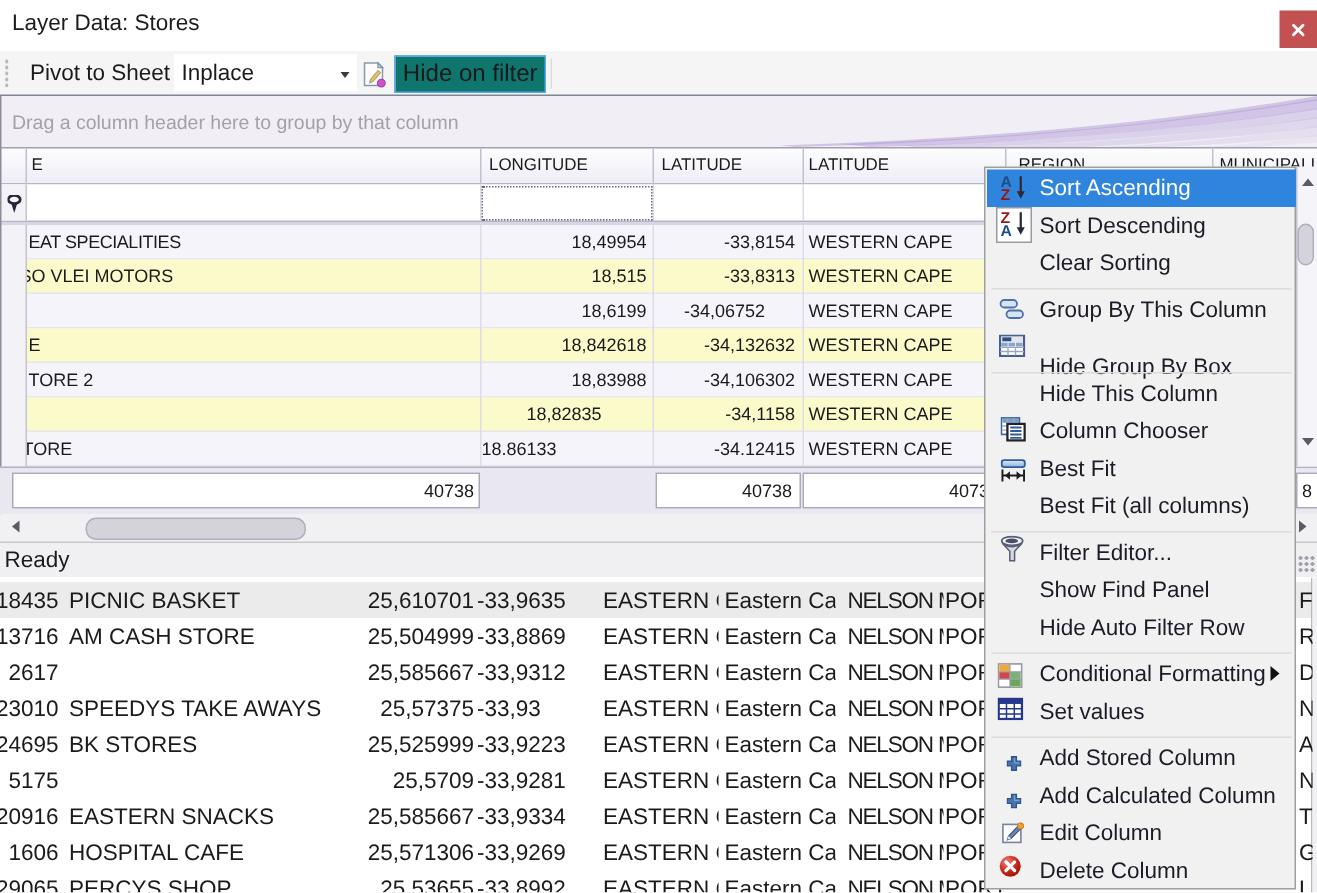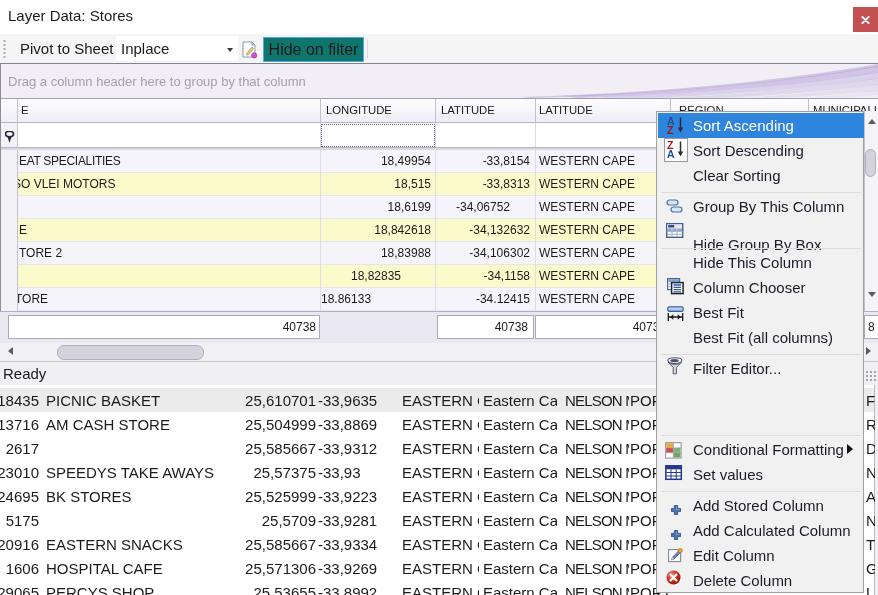--- a/index.html
+++ b/index.html
@@ -272,20 +272,22 @@
   <div class="sep" style="top:78px;"></div>
   <div class="mi" style="top:82px;">Group By This Column</div>
   <div class="mi" style="top:107px;margin-top:13px;">Hide Group By Box</div>
   <div class="sep" style="top:134px;"></div>
   <div class="mi" style="top:138px;">Hide This Column</div>
   <div class="mi" style="top:163px;">Column Chooser</div>
   <div class="mi" style="top:188px;">Best Fit</div>
   <div class="mi" style="top:213px;">Best Fit (all columns)</div>
   <div class="sep" style="top:240px;"></div>
   <div class="mi" style="top:244px;">Filter Editor...</div>
+  <div class="mi" style="top:269px;">Show Find Panel</div>
+  <div class="mi" style="top:294px;">Hide Auto Filter Row</div>
   <div class="sep" style="top:321px;"></div>
   <div class="mi" style="top:325px;">Conditional Formatting</div>
   <div class="mi" style="top:350px;">Set values</div>
   <div class="sep" style="top:377px;"></div>
   <div class="mi" style="top:381px;">Add Stored Column</div>
   <div class="mi" style="top:406px;">Add Calculated Column</div>
   <div class="mi" style="top:431px;">Edit Column</div>
   <div class="mi" style="top:456px;">Delete Column</div>
 
   <div class="abs" style="left:190px;top:332px;width:0;height:0;border-top:5px solid transparent;border-bottom:5px solid transparent;border-left:6px solid #111;"></div>

